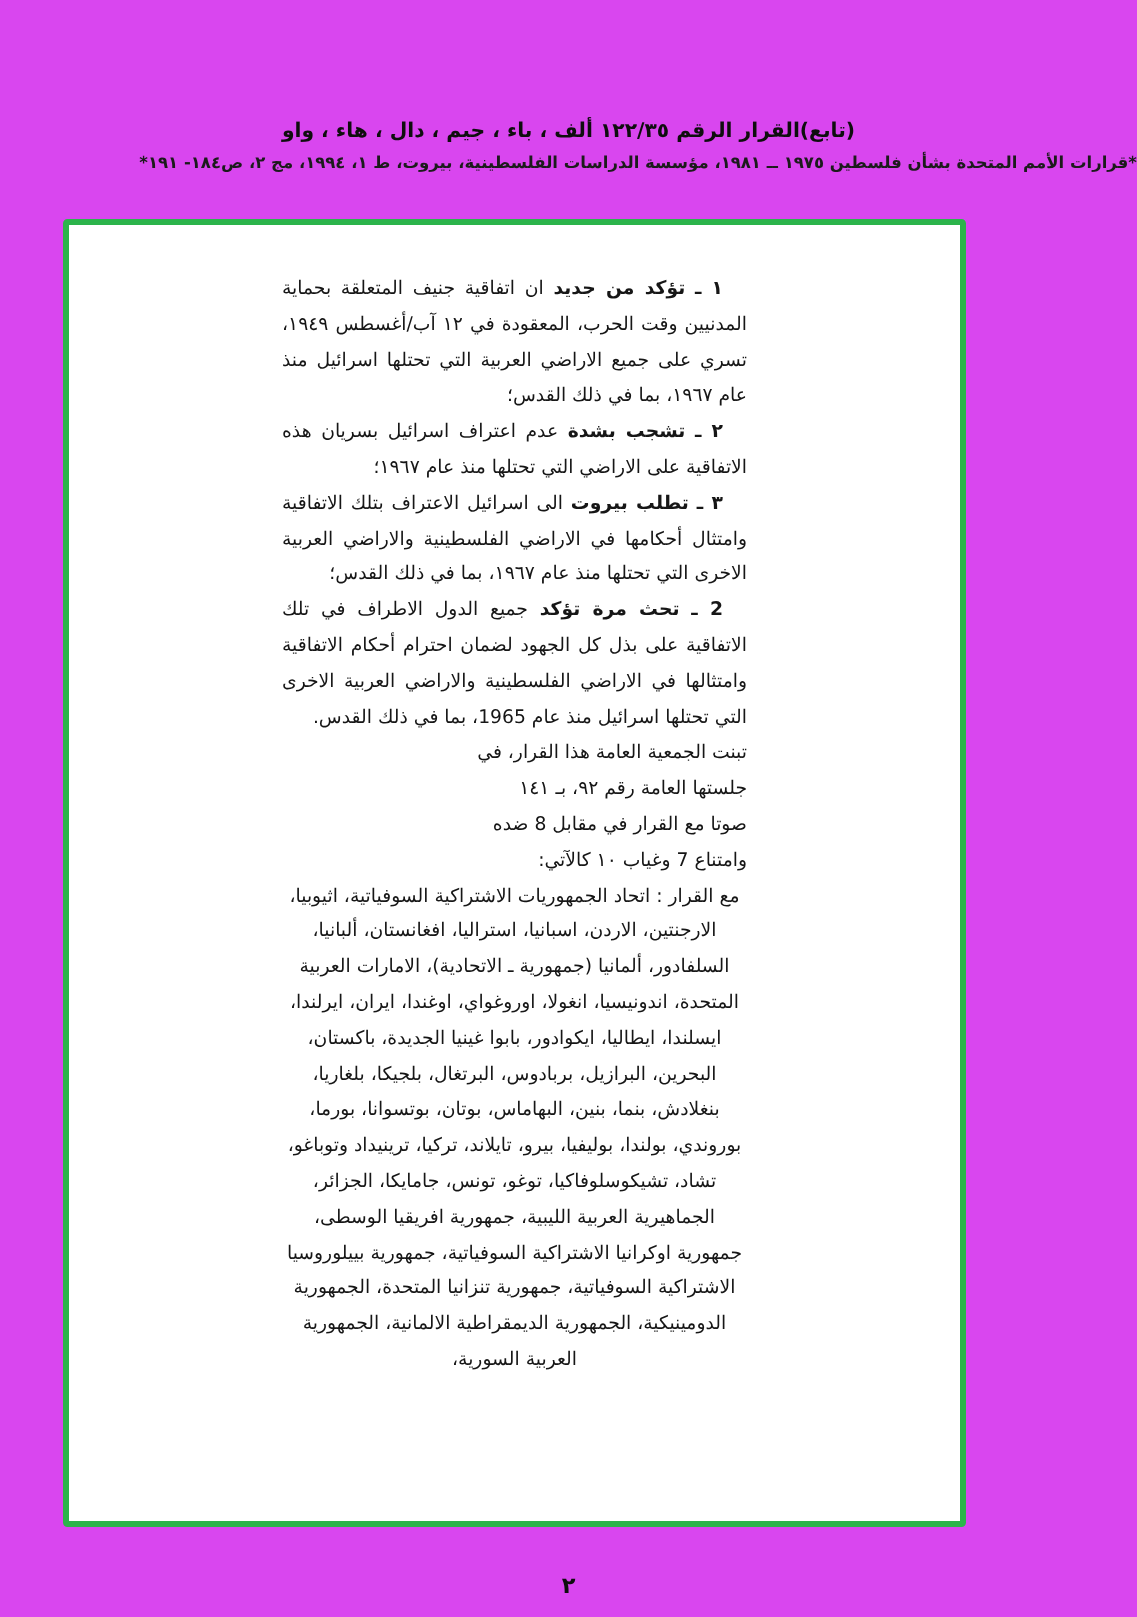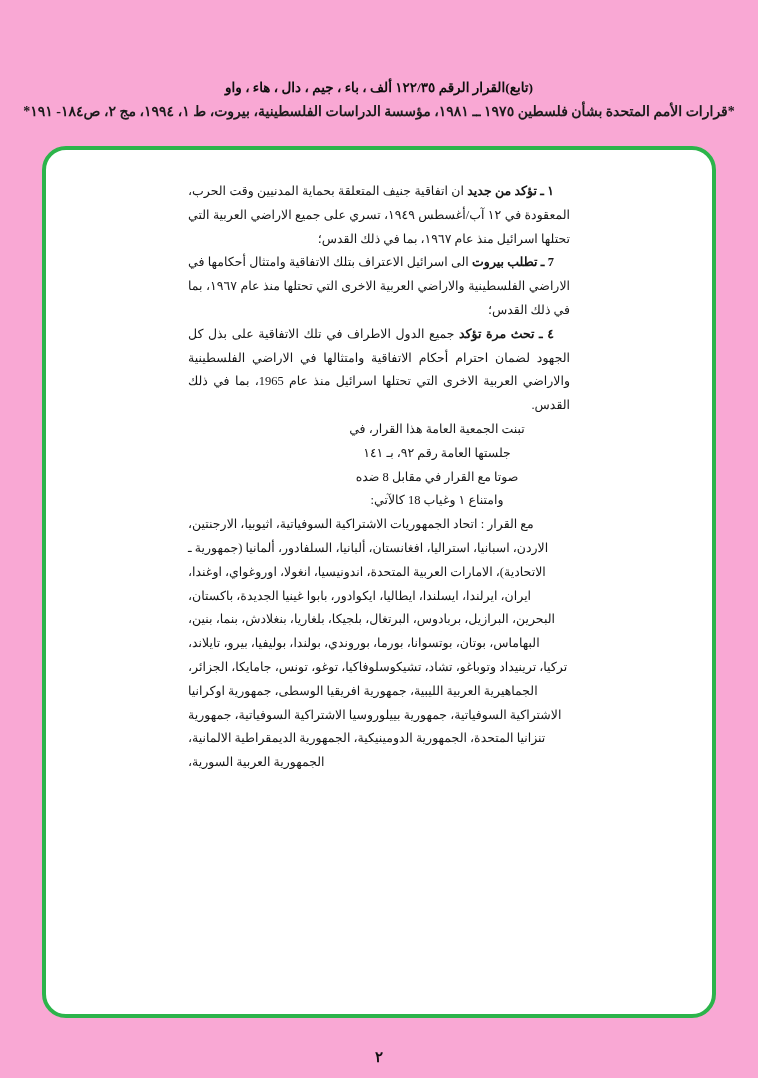--- a/index.html
+++ b/index.html
@@ -5,52 +5,52 @@
   * { margin: 0; padding: 0; box-sizing: border-box; }
   html, body {
     width: 758px;
     background: #ffffff;
     font-family: "DejaVu Sans", sans-serif;
   }
   .page {
     position: relative;
     width: 758px;
     height: 1078px;
-    background: #f9a8d4;
+    background: #d946ef;
     direction: rtl;
     overflow: hidden;
-    font-family: Liberation Serif, serif;
   }
   .page-header {
     position: absolute;
     top: 79px;
     left: 0;
     right: 0;
     text-align: center;
     color: #0e0e0e;
   }
   .header-title {
     font-size: 13.5px;
     font-weight: 700;
     letter-spacing: 0.2px;
   }
   .header-source {
     margin-top: 7px;
-    font-size: 14px;
+    font-size: 11px;
     font-weight: 700;
     color: #1b1b1b;
+    text-align: right;
   }
   .frame {
     position: absolute;
     top: 146px;
     left: 42px;
-    width: 674px;
+    width: 602px;
     height: 872px;
     border: 4px solid var(--frame-color, #2cb44b);
-    border-radius: 24px;
+    border-radius: 3px;
     background: #ffffff;
   }
   .content {
     padding: 30px 142px 0 142px;
     direction: rtl;
     font-size: 12.5px;
     line-height: 23.8px;
     color: #161616;
     text-align: justify;
   }
@@ -60,25 +60,25 @@
   }
   .clause .lead {
     font-weight: 700;
   }
   .adoption {
     padding-left: 0;
     padding-right: 0;
     margin-left: 58px; 
   }
   .adoption-line {
-    text-align: center;
+    text-align: right;
     padding-left: 58px;
   }
   .vote-list {
-    text-align: left;
+    text-align: center;
   }
   .vote-label {
     font-weight: 400;
   }
   .page-footer {
     position: absolute;
     bottom: 12px;
     left: 0;
     right: 0;
     text-align: center;
@@ -101,38 +101,43 @@
 
   <div class="frame">
     <main class="content">
 
       <p class="clause">
         <b class="lead">١ ـ</b>
         <b class="lead">تؤكد من جديد</b>
         <span>ان اتفاقية جنيف المتعلقة بحماية المدنيين وقت الحرب، المعقودة في ١٢ آب/أغسطس ١٩٤٩، تسري على جميع الاراضي العربية التي تحتلها اسرائيل منذ عام ١٩٦٧، بما في ذلك القدس؛</span>
       </p>
 
+      <p class="clause">
+        <b class="lead">٢ ـ</b>
+        <b class="lead">تشجب بشدة</b>
+        <span>عدم اعتراف اسرائيل بسريان هذه الاتفاقية على الاراضي التي تحتلها منذ عام ١٩٦٧؛</span>
+      </p>
 
       <p class="clause">
-        <b class="lead">7 ـ</b>
+        <b class="lead">٣ ـ</b>
         <b class="lead">تطلب بيروت</b>
         <span>الى اسرائيل الاعتراف بتلك الاتفاقية وامتثال أحكامها في الاراضي الفلسطينية والاراضي العربية الاخرى التي تحتلها منذ عام ١٩٦٧، بما في ذلك القدس؛</span>
       </p>
 
       <p class="clause">
-        <b class="lead">٤ ـ</b>
+        <b class="lead">2 ـ</b>
         <b class="lead">تحث مرة تؤكد</b>
         <span>جميع الدول الاطراف في تلك الاتفاقية على بذل كل الجهود لضمان احترام أحكام الاتفاقية وامتثالها في الاراضي الفلسطينية والاراضي العربية الاخرى التي تحتلها اسرائيل منذ عام 1965، بما في ذلك القدس.</span>
       </p>
 
       <div class="adoption">
         <div class="adoption-line">تبنت الجمعية العامة هذا القرار، في</div>
         <div class="adoption-line">جلستها العامة رقم ٩٢، بـ ١٤١</div>
         <div class="adoption-line">صوتا مع القرار في مقابل 8 ضده</div>
-        <div class="adoption-line">وامتناع ١ وغياب 18 كالآتي:</div>
+        <div class="adoption-line">وامتناع 7 وغياب ١٠ كالآتي:</div>
       </div>
 
       <p class="vote-list">
         <span class="vote-label">مع القرار :</span>
         <span>اتحاد الجمهوريات الاشتراكية السوفياتية، اثيوبيا، الارجنتين، الاردن، اسبانيا، استراليا، افغانستان، ألبانيا، السلفادور، ألمانيا (جمهورية ـ الاتحادية)، الامارات العربية المتحدة، اندونيسيا، انغولا، اوروغواي، اوغندا، ايران، ايرلندا، ايسلندا، ايطاليا، ايكوادور، بابوا غينيا الجديدة، باكستان، البحرين، البرازيل، بربادوس، البرتغال، بلجيكا، بلغاريا، بنغلادش، بنما، بنين، البهاماس، بوتان، بوتسوانا، بورما، بوروندي، بولندا، بوليفيا، بيرو، تايلاند، تركيا، ترينيداد وتوباغو، تشاد، تشيكوسلوفاكيا، توغو، تونس، جامايكا، الجزائر، الجماهيرية العربية الليبية، جمهورية افريقيا الوسطى، جمهورية اوكرانيا الاشتراكية السوفياتية، جمهورية بييلوروسيا الاشتراكية السوفياتية، جمهورية تنزانيا المتحدة، الجمهورية الدومينيكية، الجمهورية الديمقراطية الالمانية، الجمهورية العربية السورية،</span>
       </p>
 
     </main>
   </div>
 

